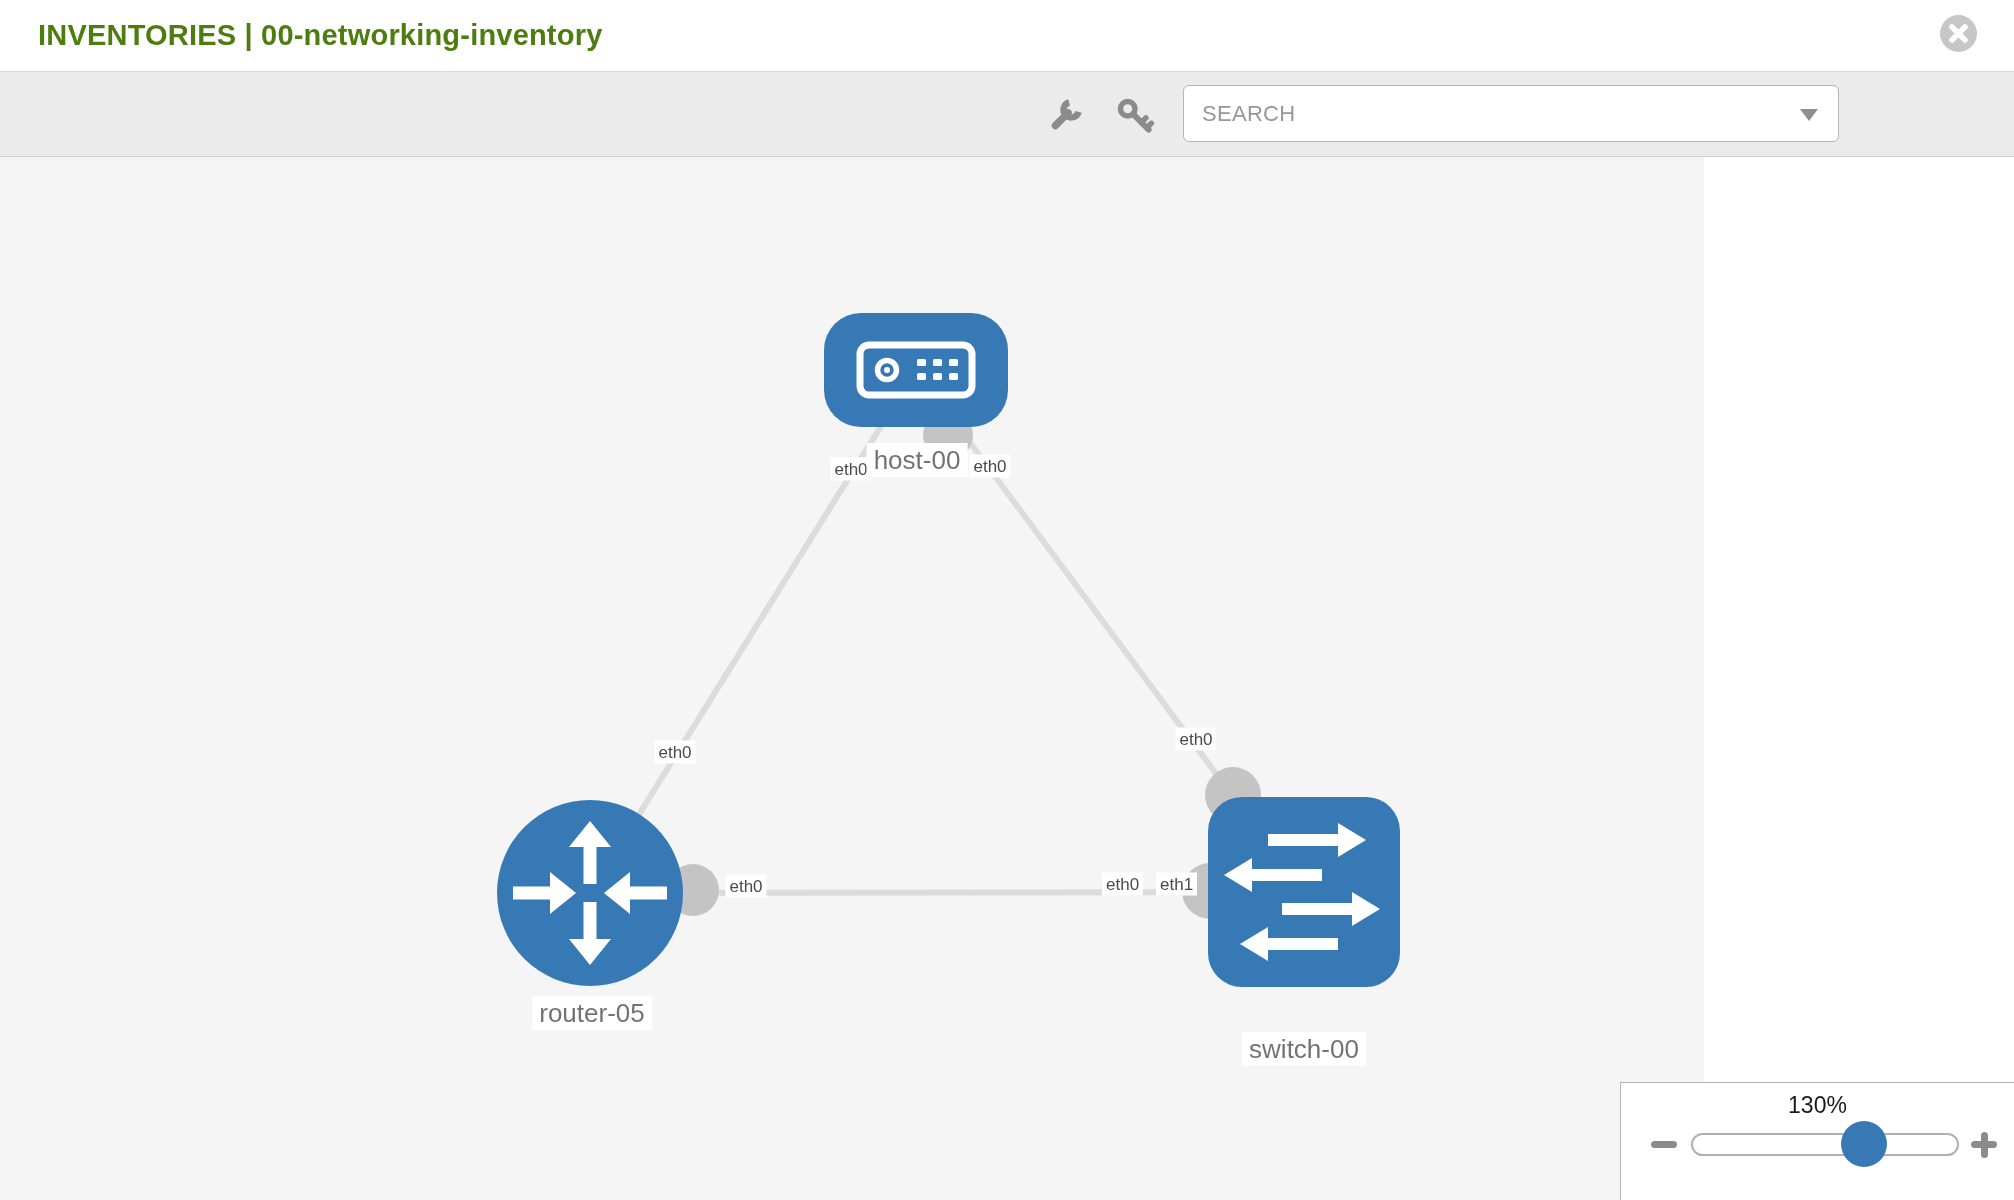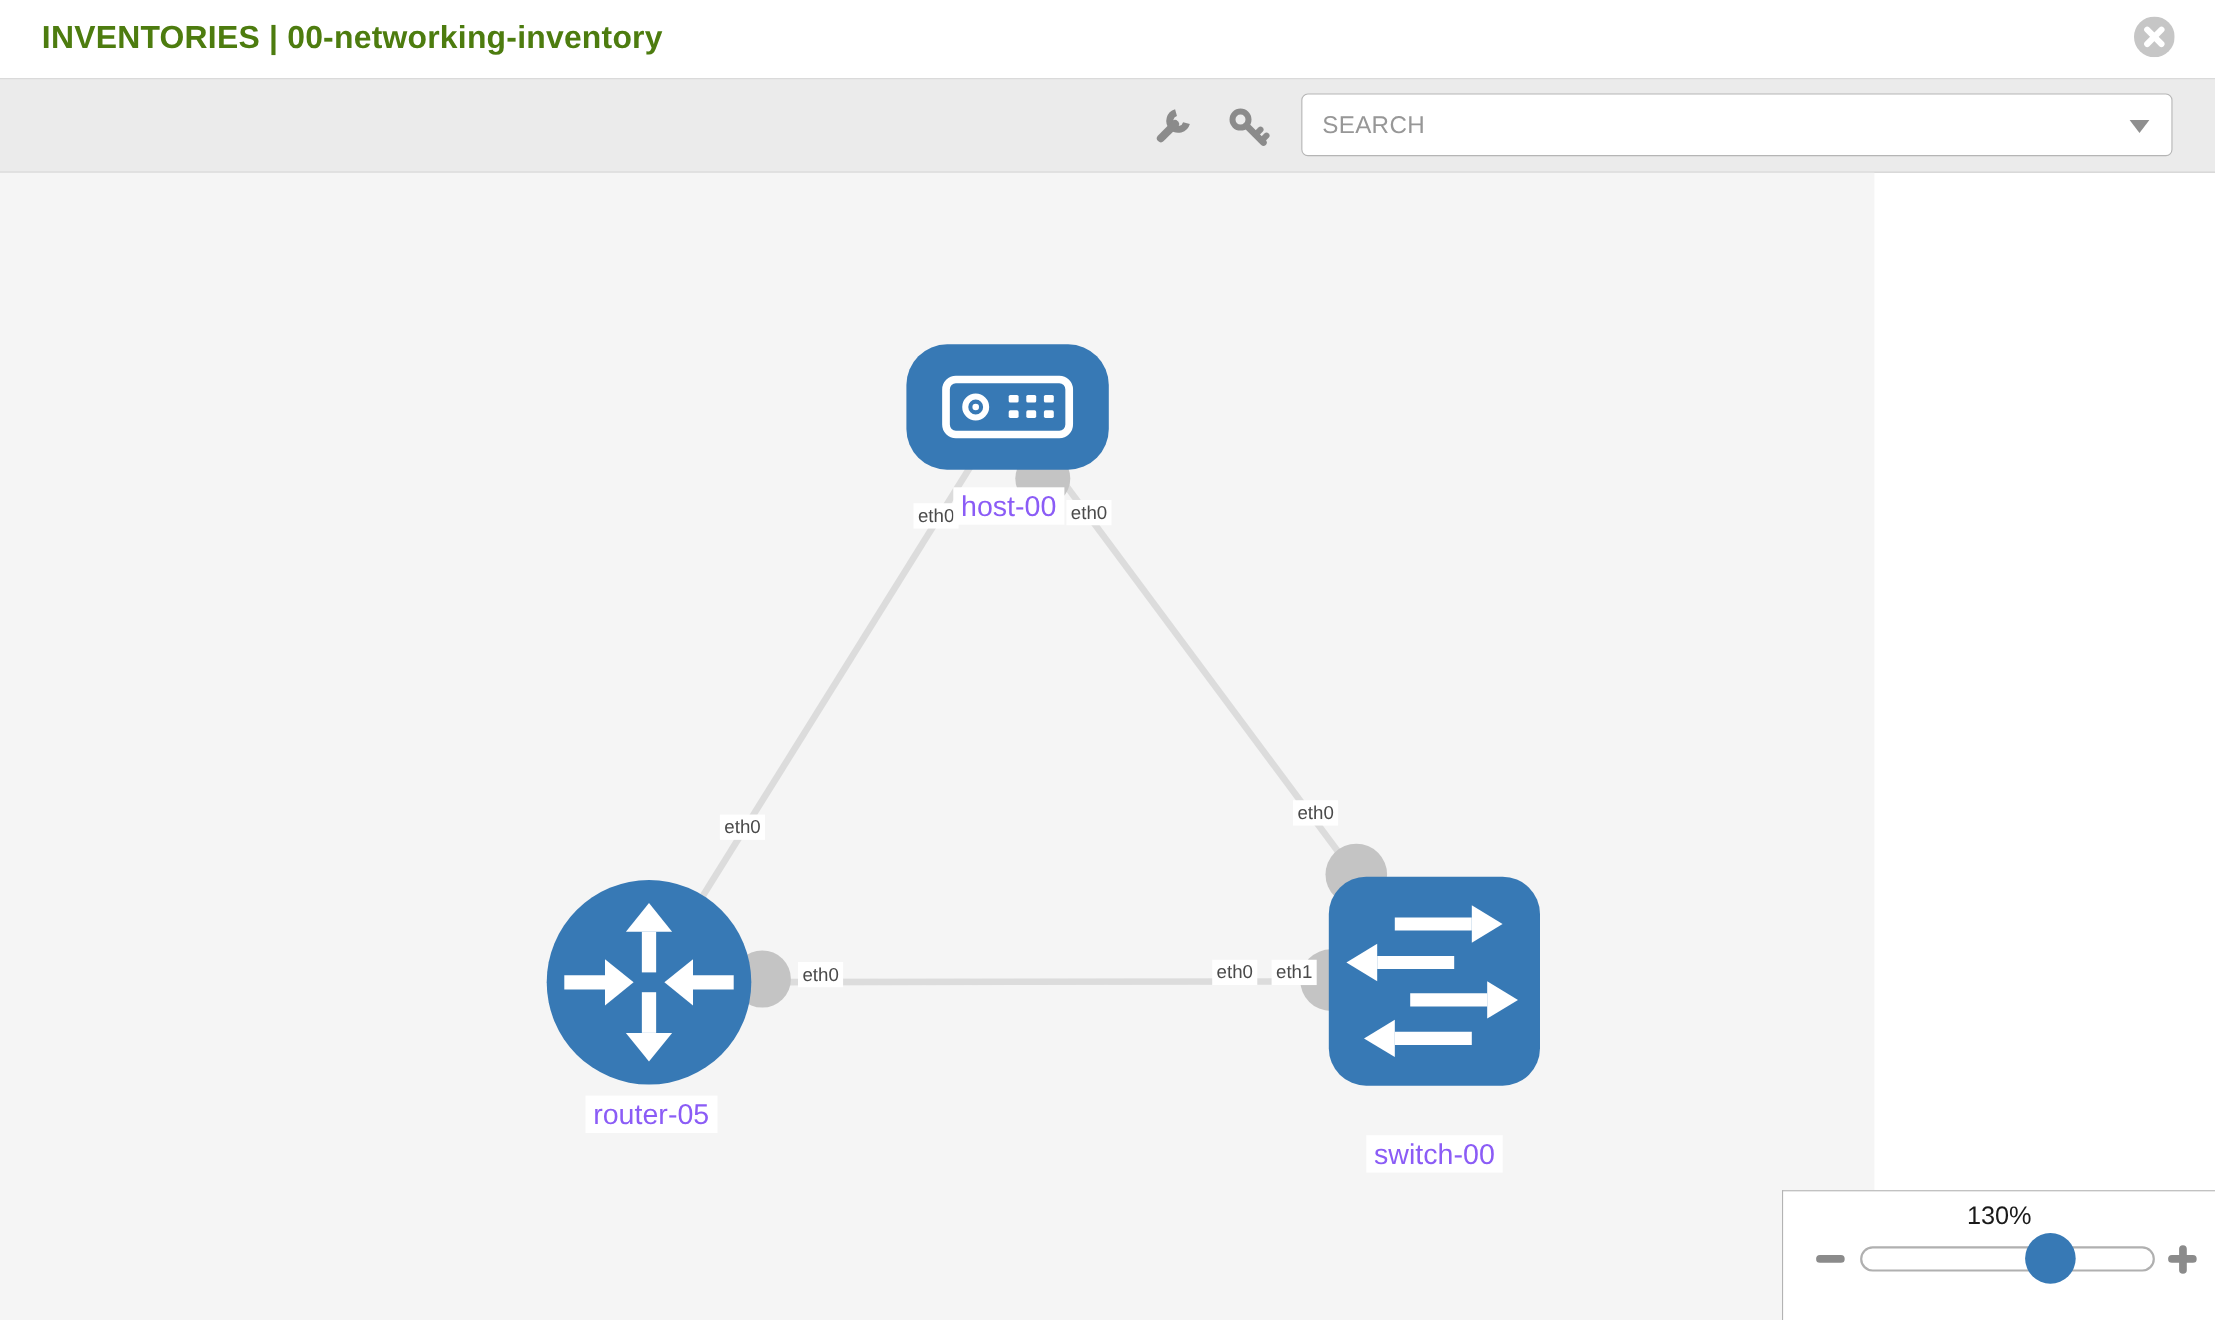--- a/index.html
+++ b/index.html
@@ -17,41 +17,41 @@
   .toolbar { position:absolute; left:0; top:71px; width:2014px; height:86px;
              background:#ebebeb; border-top:1px solid #d8d8d8; border-bottom:1px solid #cfcfcf; }
   .dropdown { position:absolute; top:13px; height:57px; background:#fff;
               border:1px solid #b5b5b5; border-radius:6px; cursor:pointer; }
   .dropdown .dd-label { position:absolute; left:18px; top:0; line-height:55px;
                         font-size:22px; color:#979797; letter-spacing:.3px; }
   .caret { position:absolute; right:20px; top:50%; margin-top:-5px; width:0; height:0;
            border-left:9px solid transparent; border-right:9px solid transparent;
            border-top:12px solid #8f8f8f; }
   .dd-actions { left:37px;  width:800px; }
-  .dd-search  { left:1183px; width:792px; }
+  .dd-search  { left:1183px; width:656px; }
   .tool-icon { position:absolute; top:24px; width:40px; height:40px; cursor:pointer; }
   .tool-wrench { left:1045px; }
   .tool-key    { left:1115px; }
 
   
   .canvas { position:absolute; left:0; top:157px; width:1704px; height:1043px; background:#f5f5f5; }
   .net-svg { position:absolute; left:0; top:0; }
   .link { stroke:#dcdcdc; stroke-width:6; }
   .bubble { fill:#c4c4c4; }
   .node-fill { fill:#3779b5; }
   .glyph-stroke { stroke:#ffffff; fill:none; }
   .glyph-fill { fill:#ffffff; }
 
   
   .eth-label { position:absolute; transform:translate(-50%,-50%); background:#fff;
                color:#4a4a4a; font-size:17px; line-height:23px; padding:0 4px; white-space:nowrap; }
   .eth-label-abs { position:absolute; transform:translateY(-50%); background:#fff;
                color:#4a4a4a; font-size:17px; line-height:23px; padding:0 4px; white-space:nowrap; }
   .node-label { position:absolute; transform:translate(-50%,-50%); background:#fff;
-               color:#8b5cf6; font-size:26px; line-height:34px; padding:0 7px; white-space:nowrap; }
+               color:#737373; font-size:26px; line-height:34px; padding:0 7px; white-space:nowrap; }
 
   
   .zoom-panel { position:absolute; left:1620px; top:925px; width:394px; height:118px;
                 background:#fff; border-left:1px solid #b3b3b3; border-top:1px solid #b3b3b3; }
   .zoom-level { position:absolute; left:0; top:9px; width:100%; text-align:center;
                 font-size:23px; color:#1a1a1a; }
   .zoom-minus { position:absolute; left:26px; top:44px; width:34px; height:34px; cursor:pointer; }
   .zoom-minus .bar-h { position:absolute; left:4px; top:14px; width:26px; height:7px;
                 background:#8b8b8b; border-radius:3.5px; }
   .zoom-plus { position:absolute; left:346px; top:44px; width:34px; height:34px; cursor:pointer; }

